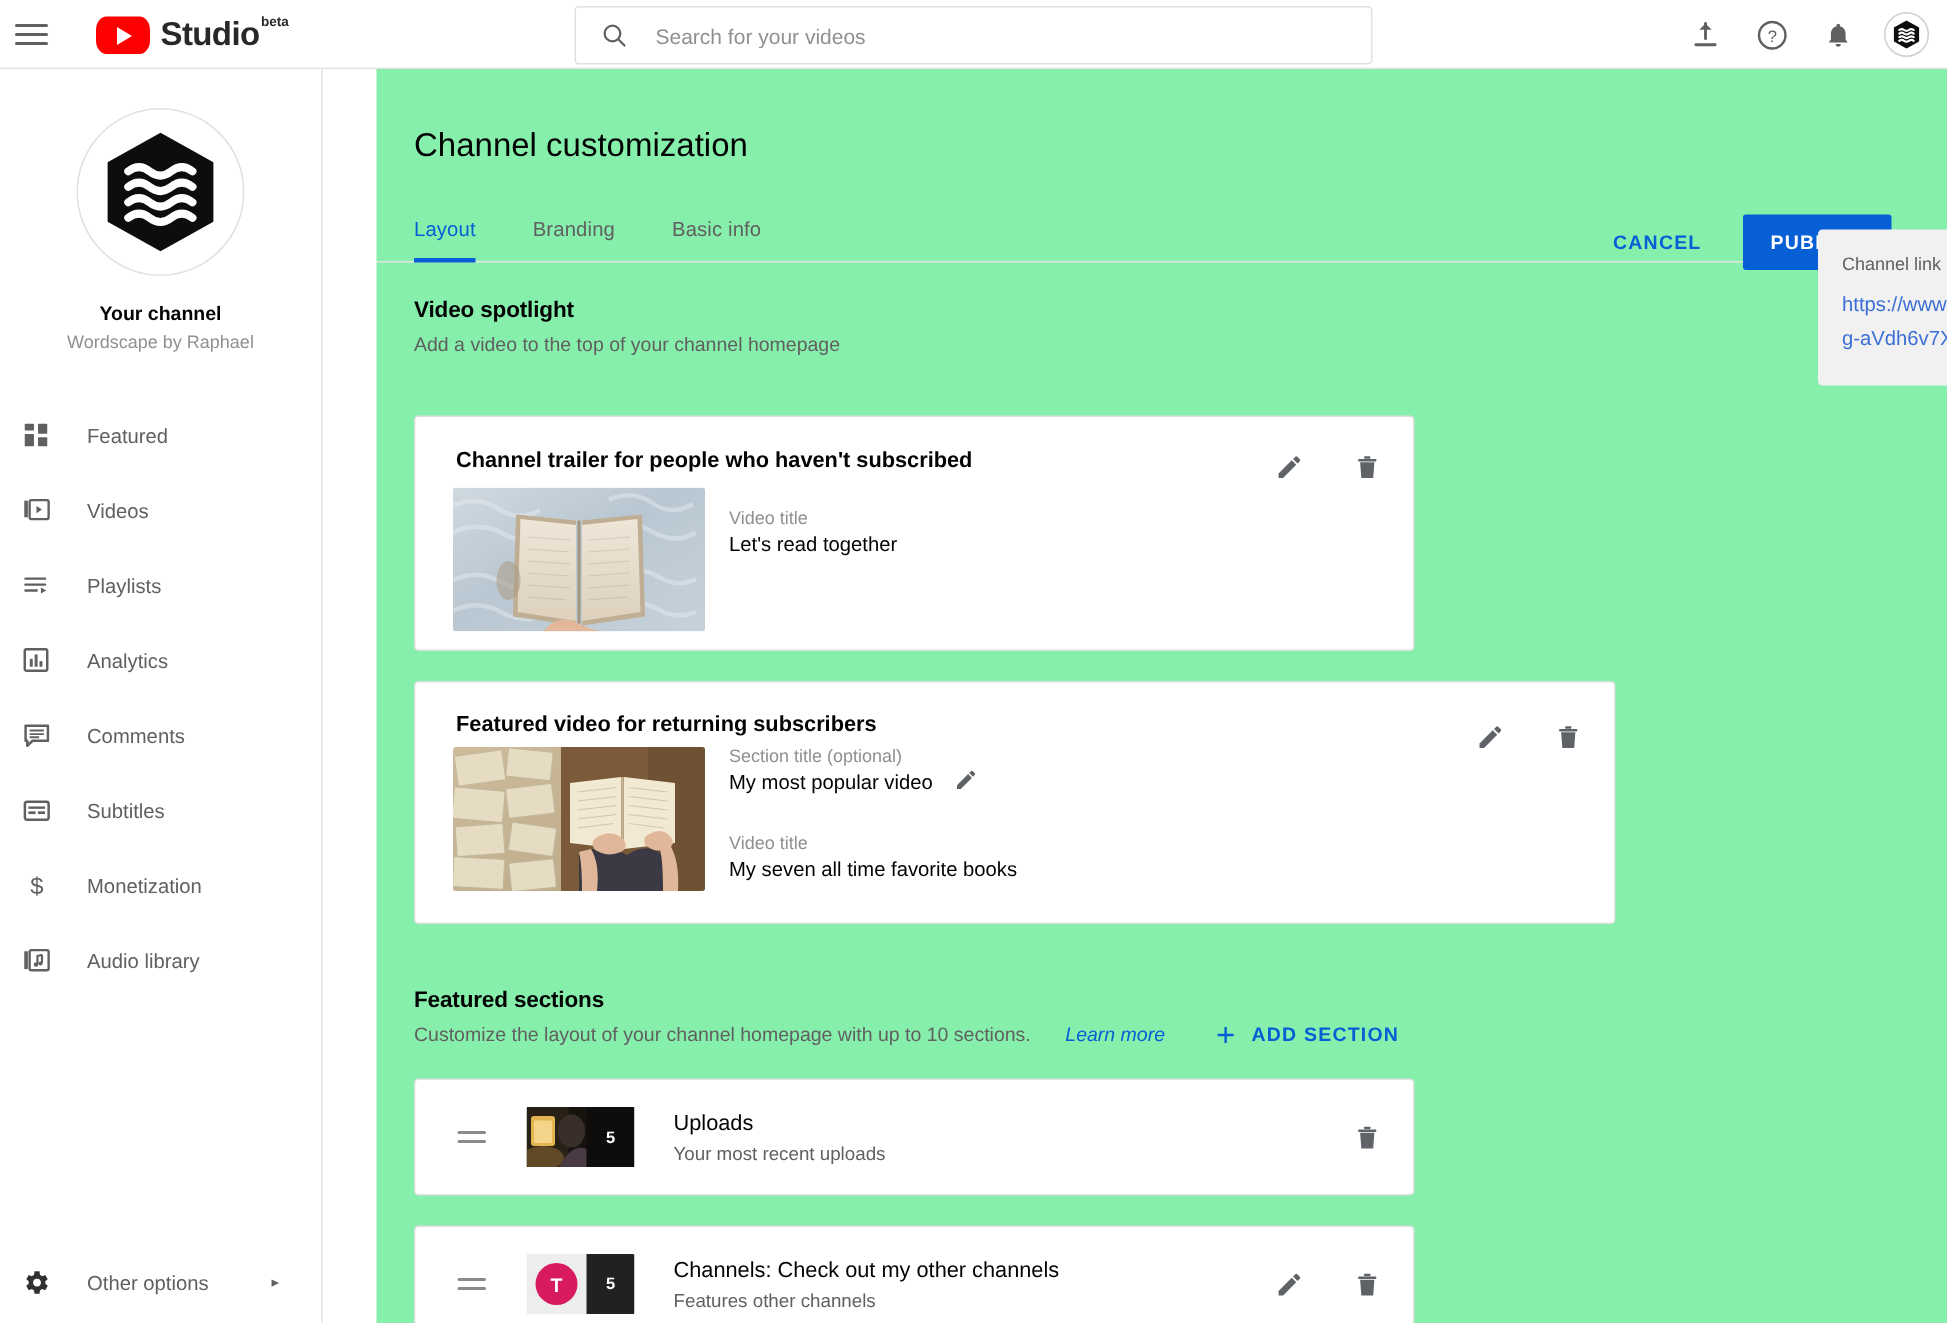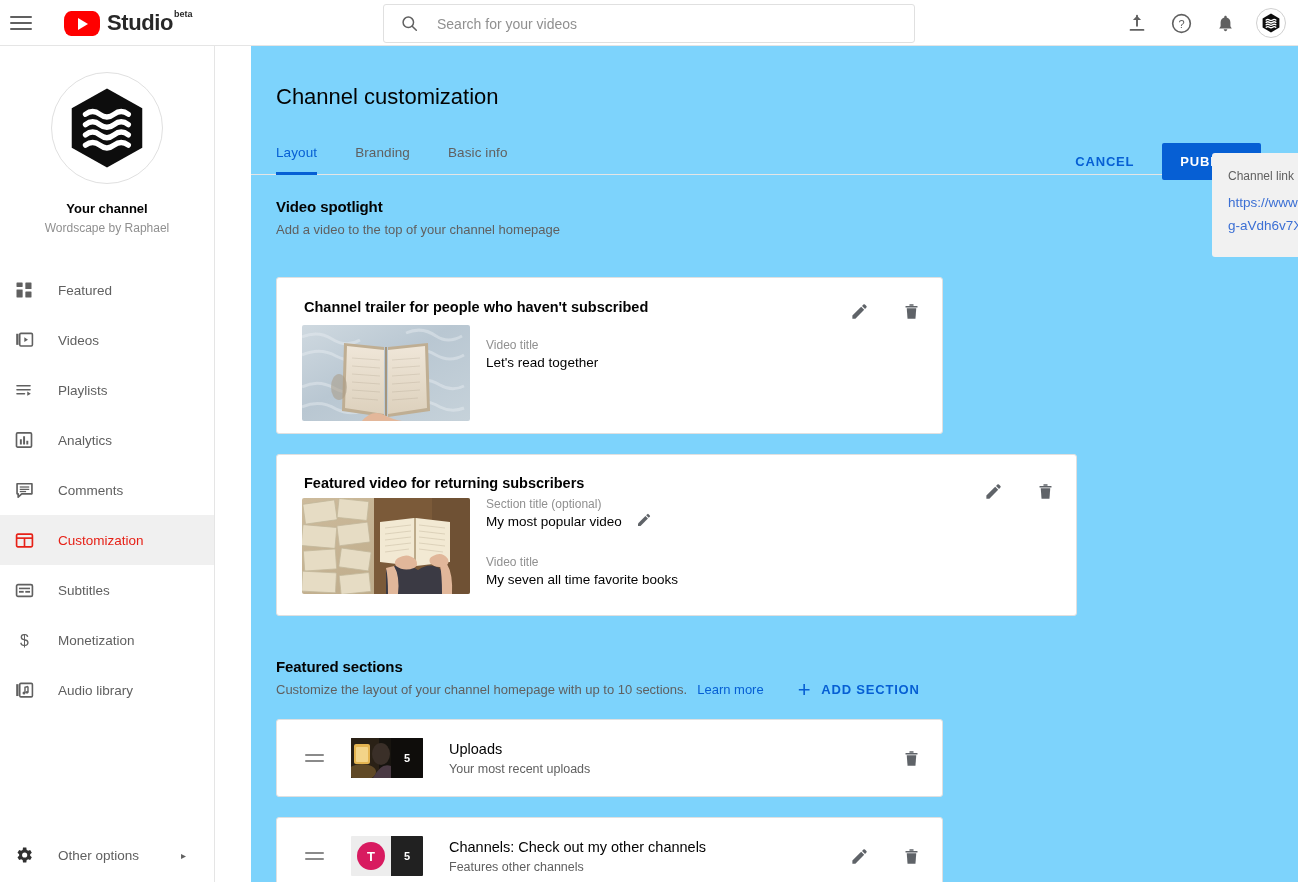--- a/index.html
+++ b/index.html
@@ -102,21 +102,21 @@
   .navitem.active .nav-label { color: #e62117; }
 
   .nav-bottom { position: absolute; bottom: 0; left: 0; width: 100%; }
   .nav-bottom .navitem { height: 54px; }
   .nav-arrow { position: absolute; right: 28px; font-size: 10px; color: #606060; }
 
   
   .main {
     position: absolute; top: 46px; left: 251px;
     width: 1047px; height: 836px;
-    background: #7dd3fc; overflow: hidden;
+    background: #86efac; overflow: hidden;
   }
   .page-title { position: absolute; left: 25px; top: 38px; font-size: 22px; color: #030303; }
 
   .tabsrow {
     position: absolute; left: 0; top: 87px; width: 1047px; height: 42px;
     border-bottom: 1px solid #e5e5e5;
   }
   .tabs { position: absolute; left: 25px; top: 0; display: flex; gap: 0; }
   .tab {
     font-size: 13.5px; color: #606060; padding: 12px 0 14px 0;
@@ -342,30 +342,20 @@
         <svg width="19" height="19" viewBox="0 0 24 24">
           <path d="M2.6 3.5 H21.4 V16.2 H8.5 L4 20.4 V16.2 H2.6 Z" fill="none" stroke="#606060" stroke-width="2.1" stroke-linejoin="round"></path>
           <line x1="6" y1="7.6" x2="18" y2="7.6" stroke="#606060" stroke-width="1.6"></line>
           <line x1="6" y1="10.6" x2="18" y2="10.6" stroke="#606060" stroke-width="1.6"></line>
           <line x1="6" y1="13.3" x2="14" y2="13.3" stroke="#606060" stroke-width="1.6"></line>
         </svg>
       </span>
       <span class="nav-label">Comments</span>
     </div>
 
-    <div class="navitem active">
-      <span class="nav-ico">
-        <svg width="19" height="19" viewBox="0 0 24 24">
-          <rect x="2" y="4" width="20" height="16" rx="1.6" fill="none" stroke="#e62117" stroke-width="2.1"></rect>
-          <line x1="2" y1="9" x2="22" y2="9" stroke="#e62117" stroke-width="2.1"></line>
-          <line x1="12" y1="9" x2="12" y2="20" stroke="#e62117" stroke-width="2.1"></line>
-        </svg>
-      </span>
-      <span class="nav-label">Customization</span>
-    </div>
 
     <div class="navitem">
       <span class="nav-ico">
         <svg width="19" height="19" viewBox="0 0 24 24">
           <rect x="2" y="4.5" width="20" height="15" rx="1.8" fill="none" stroke="#606060" stroke-width="2.1"></rect>
           <rect x="5" y="12.5" width="6" height="2.3" fill="#606060"></rect>
           <rect x="13" y="12.5" width="6" height="2.3" fill="#606060"></rect>
           <rect x="5" y="8.4" width="14" height="2" fill="#606060"></rect>
         </svg>
       </span>
@@ -587,21 +577,21 @@
           </div>
         </div>
       </div>
     </div>
 
     <div style="margin-top:42px;">
       <div class="sec-head">Featured sections</div>
 
       <div class="addrow" style="margin-top:7px;">
         <div class="sec-sub" style="margin-top:0;">Customize the layout of your channel homepage with up to 10 sections.</div>
-        <div class="sec-sub learnmore" style="margin-top:0; margin-left:10px;">Learn more</div>
+        <div class="sec-sub learnmore" style="margin-top:0; margin-left:23px;font-style:italic;">Learn more</div>
         <div class="addbtn">
           <span class="plus">+</span>
           <span>ADD SECTION</span>
         </div>
       </div>
 
       <div class="srow" style="margin-top:22px; width:667px;">
         <div class="draghandle">
           <span></span>
             <span></span>

